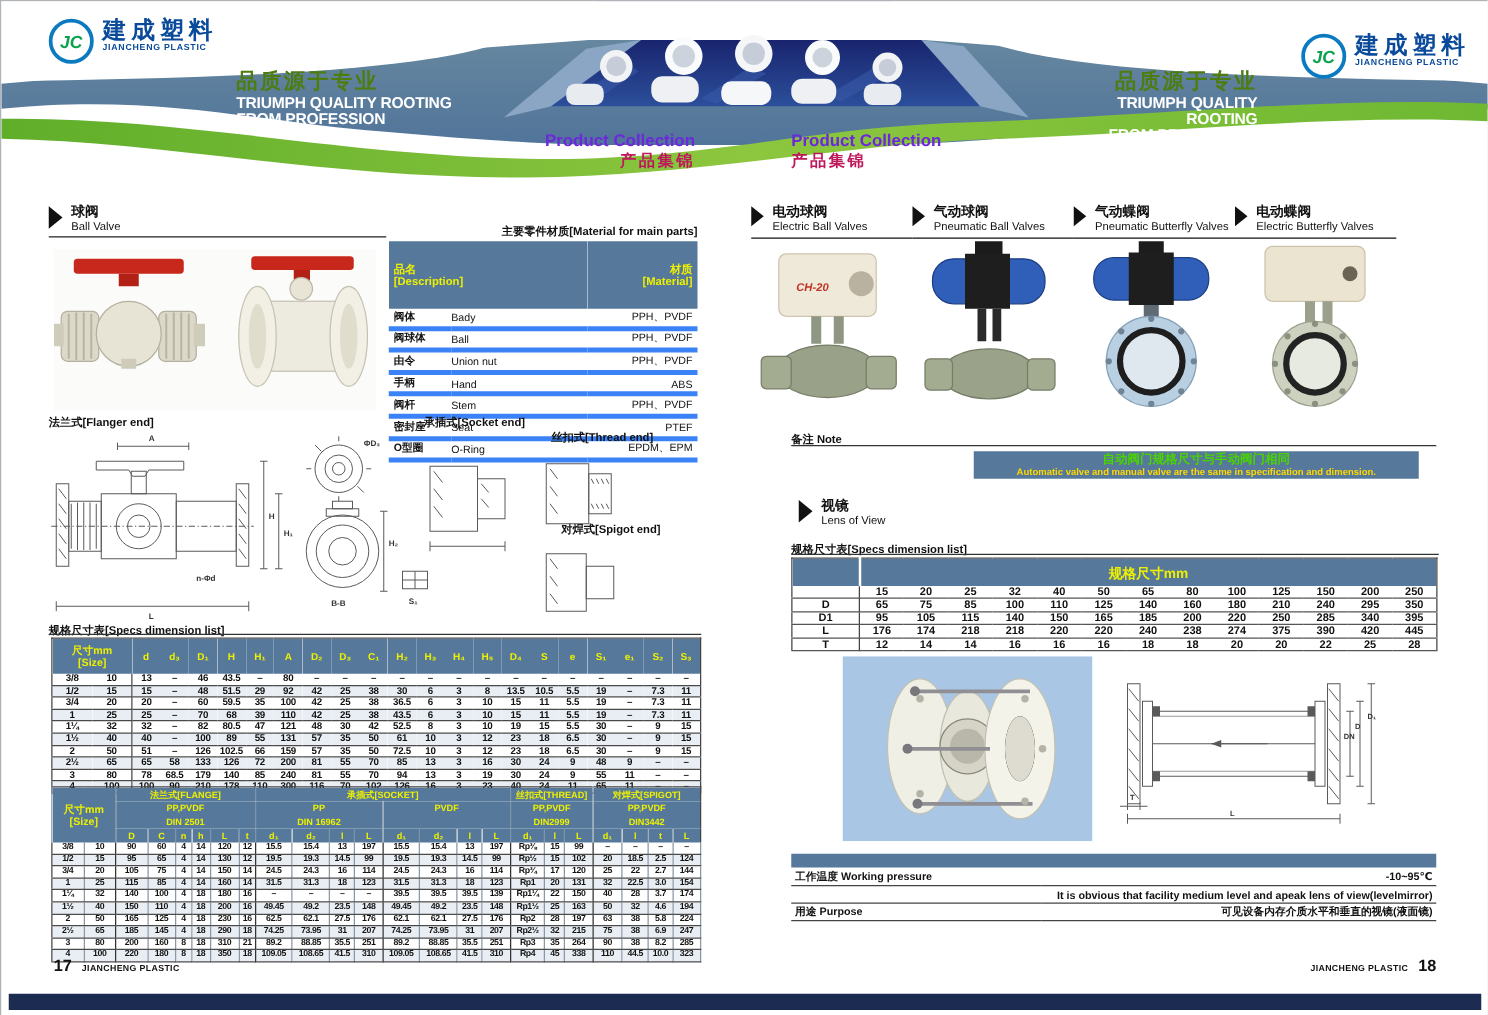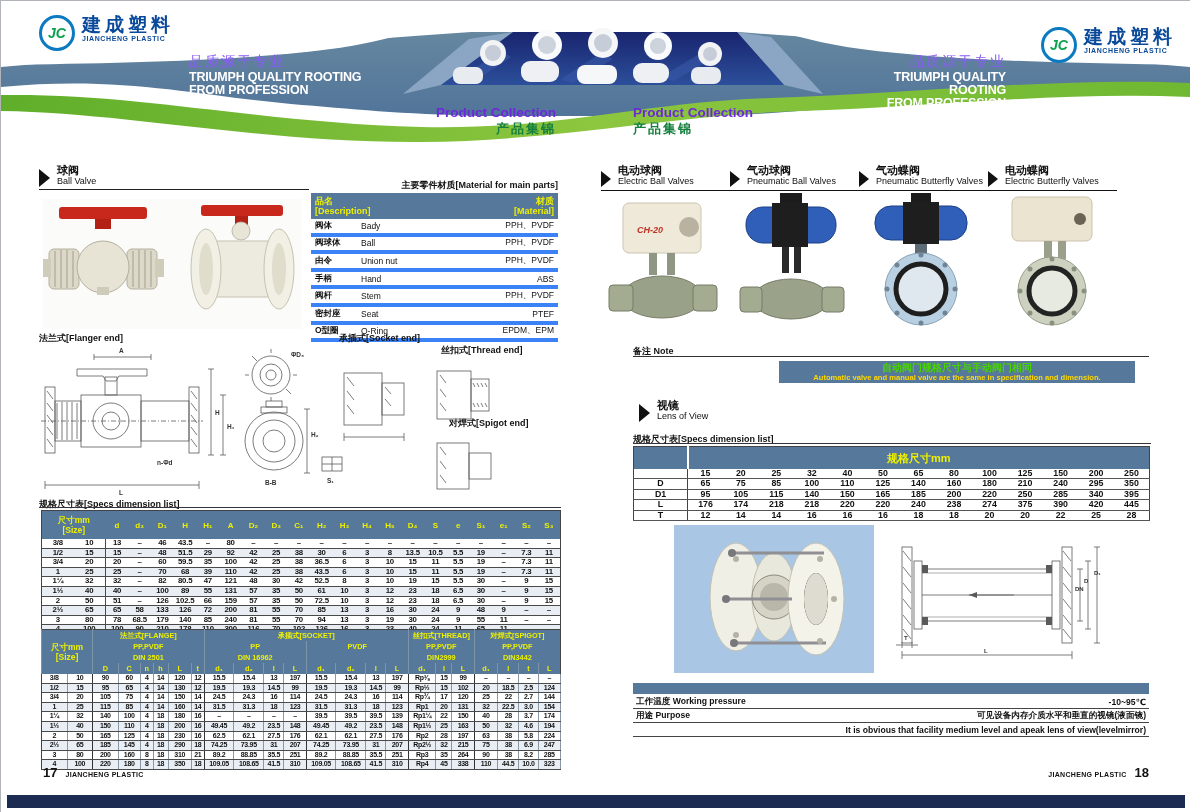--- a/index.html
+++ b/index.html
@@ -7,40 +7,40 @@
     overflow:hidden;font-family:"Liberation Sans","DejaVu Sans",sans-serif;color:#111;}
   .abs{position:absolute;}
 
   
   .logo{display:flex;align-items:flex-start;gap:7px;}
   .logo-badge{width:30px;height:30px;border-radius:50%;border:3px solid #0c7ac0;background:#fff;
     color:#0ba24e;font-weight:bold;font-style:italic;display:flex;align-items:center;justify-content:center;
     font-size:14px;}
   .logo-cn{font-size:19px;font-weight:bold;color:#0a4a9a;letter-spacing:4px;line-height:20px;}
   .logo-en{font-size:7px;font-weight:bold;color:#0a4a9a;letter-spacing:.6px;}
-  .slogan .cn{color:#8b5cf6;font-weight:normal;font-size:14px;letter-spacing:2px;}
+  .slogan .cn{color:#4d7c0f;font-weight:bold;font-size:17px;letter-spacing:2px;}
   .slogan .en{color:#fff;font-weight:bold;font-size:12.5px;line-height:13px;letter-spacing:-.2px;}
   .collection .en{color:#6d28d9;font-weight:bold;font-size:13.5px;}
-  .collection .cn{color:#15803d;font-weight:bold;font-size:13px;letter-spacing:2px;}
+  .collection .cn{color:#be185d;font-weight:bold;font-size:13px;letter-spacing:2px;}
 
   
   .marker{width:0;height:0;border-left:11px solid #111;border-top:9px solid transparent;border-bottom:9px solid transparent;}
-  .sec-head{display:flex;gap:7px;align-items:flex-end;}
+  .sec-head{display:flex;gap:7px;align-items:flex-start;}
   .sec-cn{font-size:11px;font-weight:bold;line-height:11px;}
   .sec-en{font-size:9px;line-height:11px;}
   .caption{font-size:9px;font-weight:bold;}
 
   
   table{border-collapse:collapse;table-layout:fixed;}
   th,td{padding:0;margin:0;overflow:hidden;white-space:nowrap;}
   .hdr{background:#56799b;color:#edf000;font-weight:bold;}
 
   
   #mat-table{width:247px;font-size:8.5px;}
-  #mat-table th{font-size:9px;text-align:left;vertical-align:top;padding:3px 4px;line-height:10px;white-space:pre-line;}
+  #mat-table th{font-size:9px;text-align:left;vertical-align:top;padding:17px 4px;line-height:10px;white-space:pre-line;}
   #mat-table th:last-child{text-align:right;}
   #mat-table td{border-bottom:4px solid #3b82f6;height:13.6px;font-weight:bold;}
   #mat-table td:first-child{width:50px;padding-left:4px;font-weight:bold;}
   #mat-table td:nth-child(2){font-weight:normal;}
   #mat-table td:last-child{text-align:right;padding-right:4px;font-weight:normal;}
 
   
   #table1{width:520px;font-size:7.8px;border:1px solid #444;}
   #table1 th{font-size:8px;height:14px;}
   #table1 .size-th{white-space:pre-line;font-size:8.5px;line-height:10px;height:28px;}
@@ -1206,26 +1206,26 @@
     <colgroup>
         <col style="width:200px">
         <col>
       </colgroup>
     <tbody>
         <tr>
           <td>工作温度 Working pressure</td>
           <td>-10~95℃</td>
         </tr>
         <tr>
+          <td></td>
+          <td>It is obvious that facility medium level and apeak lens of view(levelmirror)</td>
+        </tr>
+        <tr>
           <td>用途 Purpose</td>
           <td>可见设备内存介质水平和垂直的视镜(液面镜)</td>
-        </tr>
-        <tr>
-          <td></td>
-          <td>It is obvious that facility medium level and apeak lens of view(levelmirror)</td>
         </tr>
       </tbody>
   </table>
 
   <div class="abs footer-left" style="left:42px;top:764px;">
     <span class="pagenum">17</span>
     <span class="brand">JIANCHENG PLASTIC</span>
   </div>
   <div class="abs footer-left" style="left:1000px;top:764px;width:148px;justify-content:flex-end;">
     <span class="brand">JIANCHENG PLASTIC</span>

